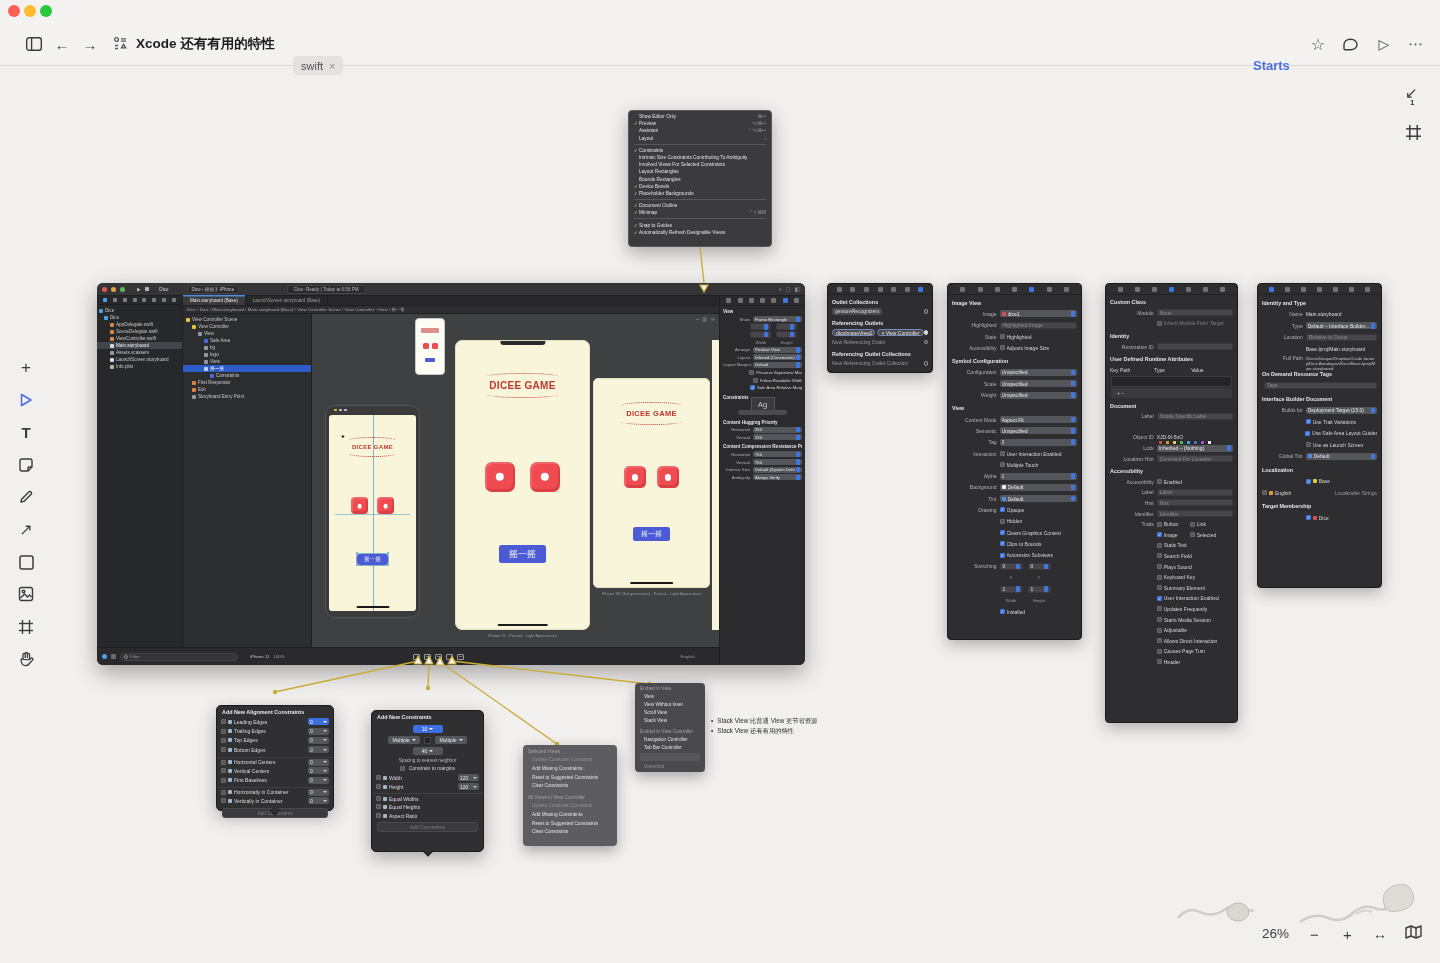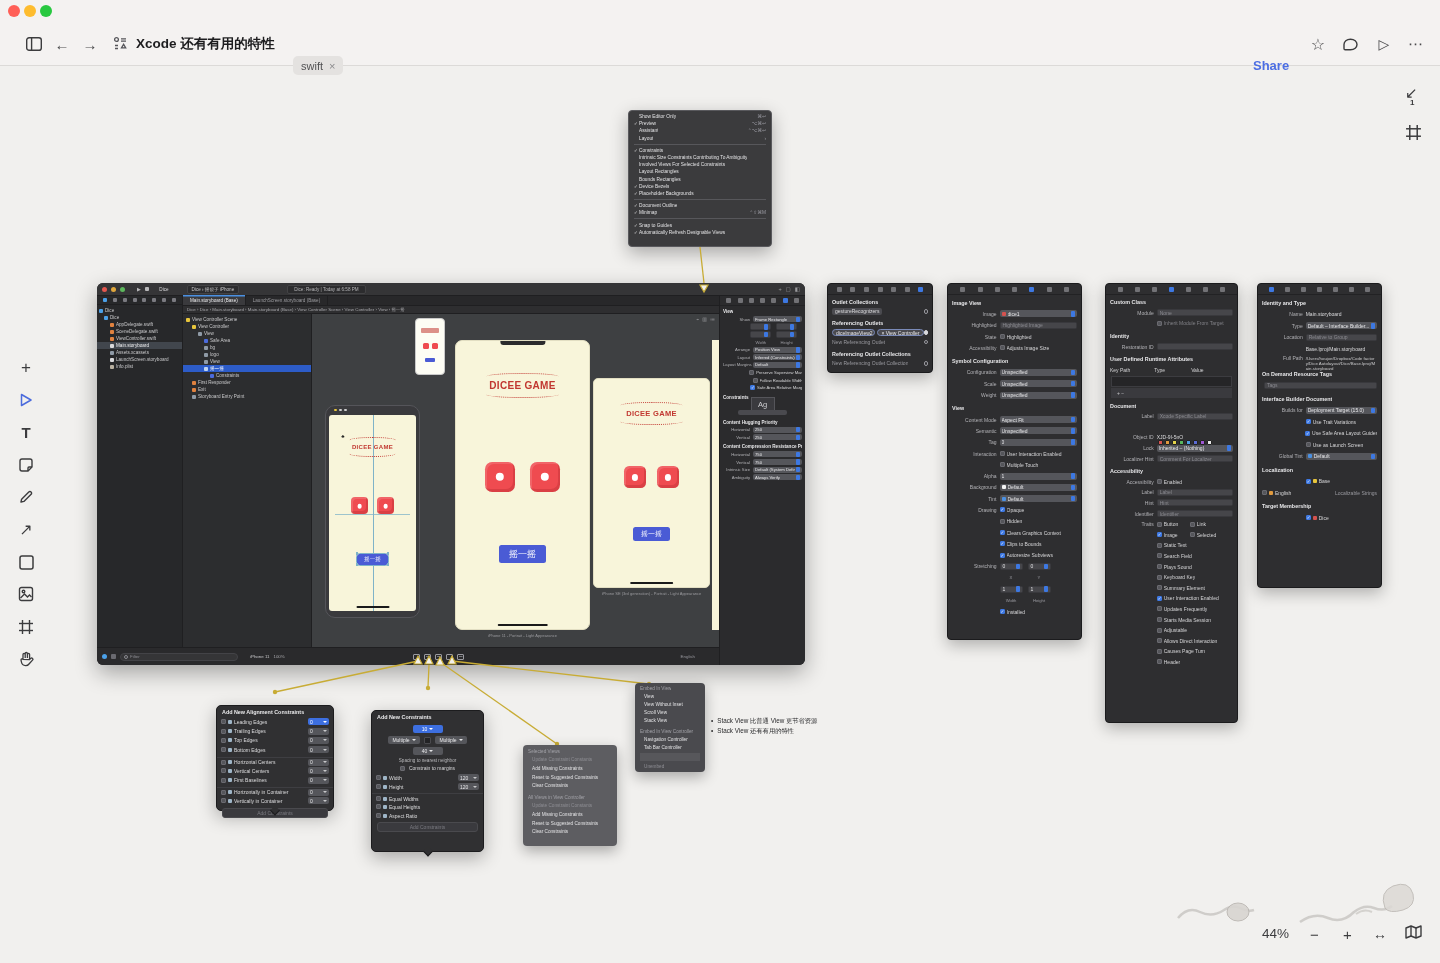--- a/index.html
+++ b/index.html
@@ -251,21 +251,21 @@
           <path d="M3 9.5 L6 9.5 M3 12.5 L6 12.5"></path>
           <path d="M9.5 11.8 L11.6 8.2 L13.7 11.8 Z"></path>
           <path d="M9 2.8 L14 2.8 M9 5.2 L14 5.2"></path>
         </svg>
     </span>
     <span class="doctitle">Xcode 还有有用的特性</span>
     <span class="tabpill">
       <u>swift</u>
       <u style="color:#8a8a8c">×</u>
     </span>
-    <span class="share">Share</span>
+    <span class="share">Starts</span>
     <span class="tbico" style="left:1308px;font-size:16px">☆</span>
     <span class="tbico" style="left:1340px">
       <svg width="17" height="13" viewBox="0 0 17 13">
           <path d="M2 6.5 C2 3.6 4.6 1.2 8.5 1.2 C12.4 1.2 15 3.6 15 6.5 C15 9.4 12.4 11.8 8.5 11.8 L3.2 11.8 C2.4 11.8 2 11.3 2 10.5 Z" fill="none" stroke="#3c3c3e" stroke-width="1.4"></path>
         </svg>
     </span>
     <span class="tbico" style="left:1374px;font-size:14px">▷</span>
     <span class="tbico" style="left:1406px;font-size:15px;letter-spacing:1px">⋯</span>
   </div>
 </div>
@@ -327,21 +327,21 @@
 </span>
 
 <svg class="sketch" style="left:1160px;top:870px" width="260" height="80" viewBox="0 0 260 80">
   <path d="M18 48 q10 -12 22 -6 t24 -2 q8 -6 16 -2 t14 2" fill="none" stroke="#C7C4C0" stroke-width="2.5" opacity="0.8"></path>
   <ellipse cx="78" cy="42" rx="11" ry="9" fill="#D8D5D1" stroke="#B9B5B0" stroke-width="1" opacity="0.9"></ellipse>
   <path d="M140 52 q14 -10 28 -4 t26 -6 q10 -8 20 -4 t18 -2" fill="none" stroke="#C7C4C0" stroke-width="2.5" opacity="0.8"></path>
   <path d="M225 38 q-6 -16 8 -22 q16 -6 20 8 q3 12 -10 16 q-14 4 -18 -2" fill="#DCD9D5" stroke="#BBB7B2" stroke-width="1" opacity="0.85"></path>
   <path d="M196 44 q8 -6 16 -2" fill="none" stroke="#C7C4C0" stroke-width="2" opacity="0.7"></path>
 </svg>
 
-<span class="zoomc" style="left:1262px">44%</span>
+<span class="zoomc" style="left:1262px">26%</span>
 <span class="zoomc" style="left:1310px;font-size:15px">−</span>
 <span class="zoomc" style="left:1343px;font-size:15px">+</span>
 <span class="zoomc" style="left:1373px;font-size:14px">↔</span>
 <span class="zoomc" style="left:1404px;top:924px">
   <svg width="18" height="16" viewBox="0 0 18 16" fill="none" stroke="#3c3c3e" stroke-width="1.4">
       <path d="M2 4 L7 2 L12 4 L17 2 V12 L12 14 L7 12 L2 14 Z" stroke-linejoin="round"></path>
       <line x1="7" y1="2" x2="7" y2="12"></line>
       <line x1="12" y1="4" x2="12" y2="14"></line>
     </svg>
 </span>

